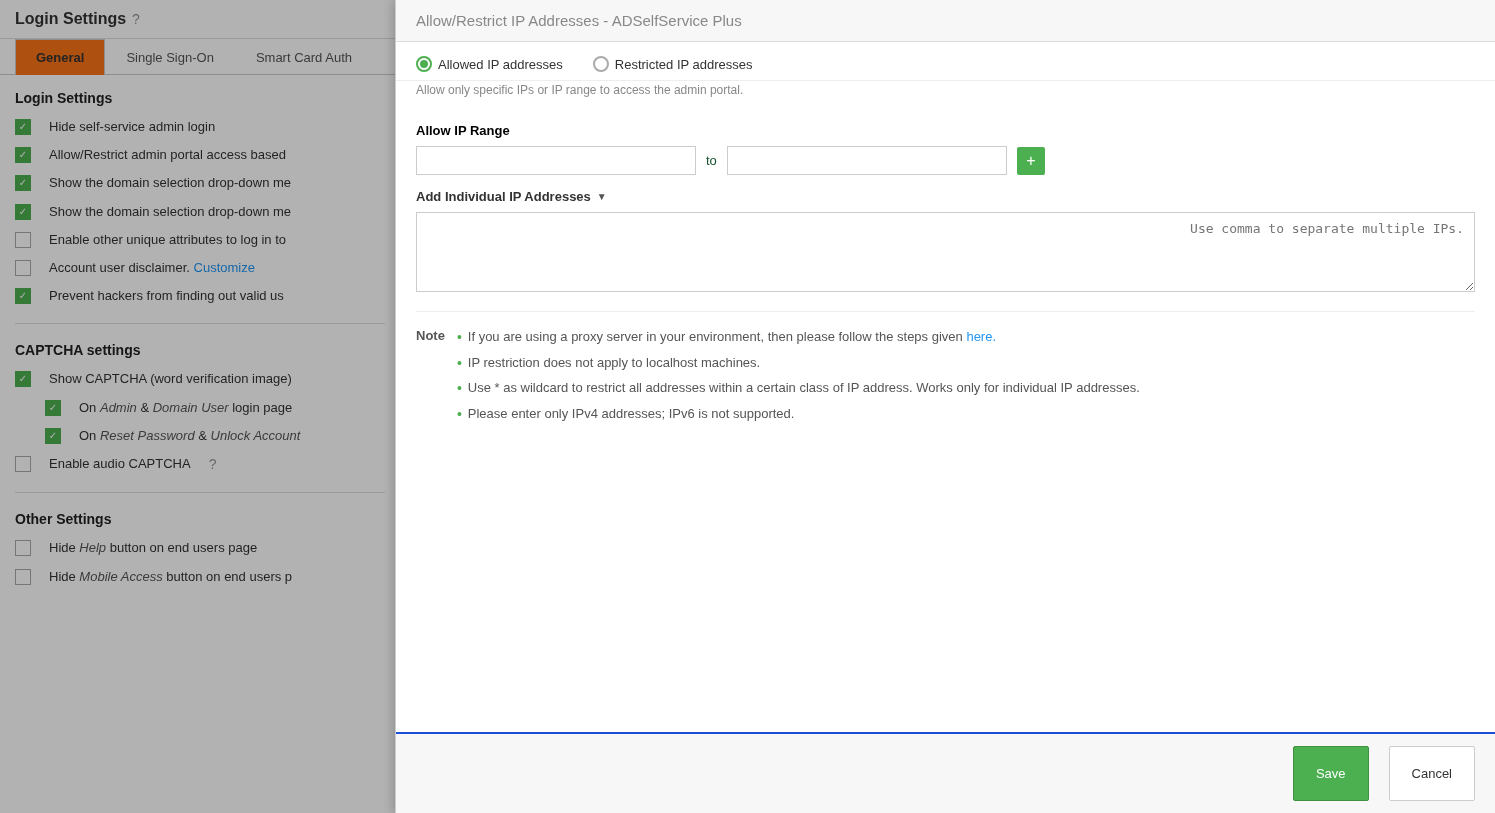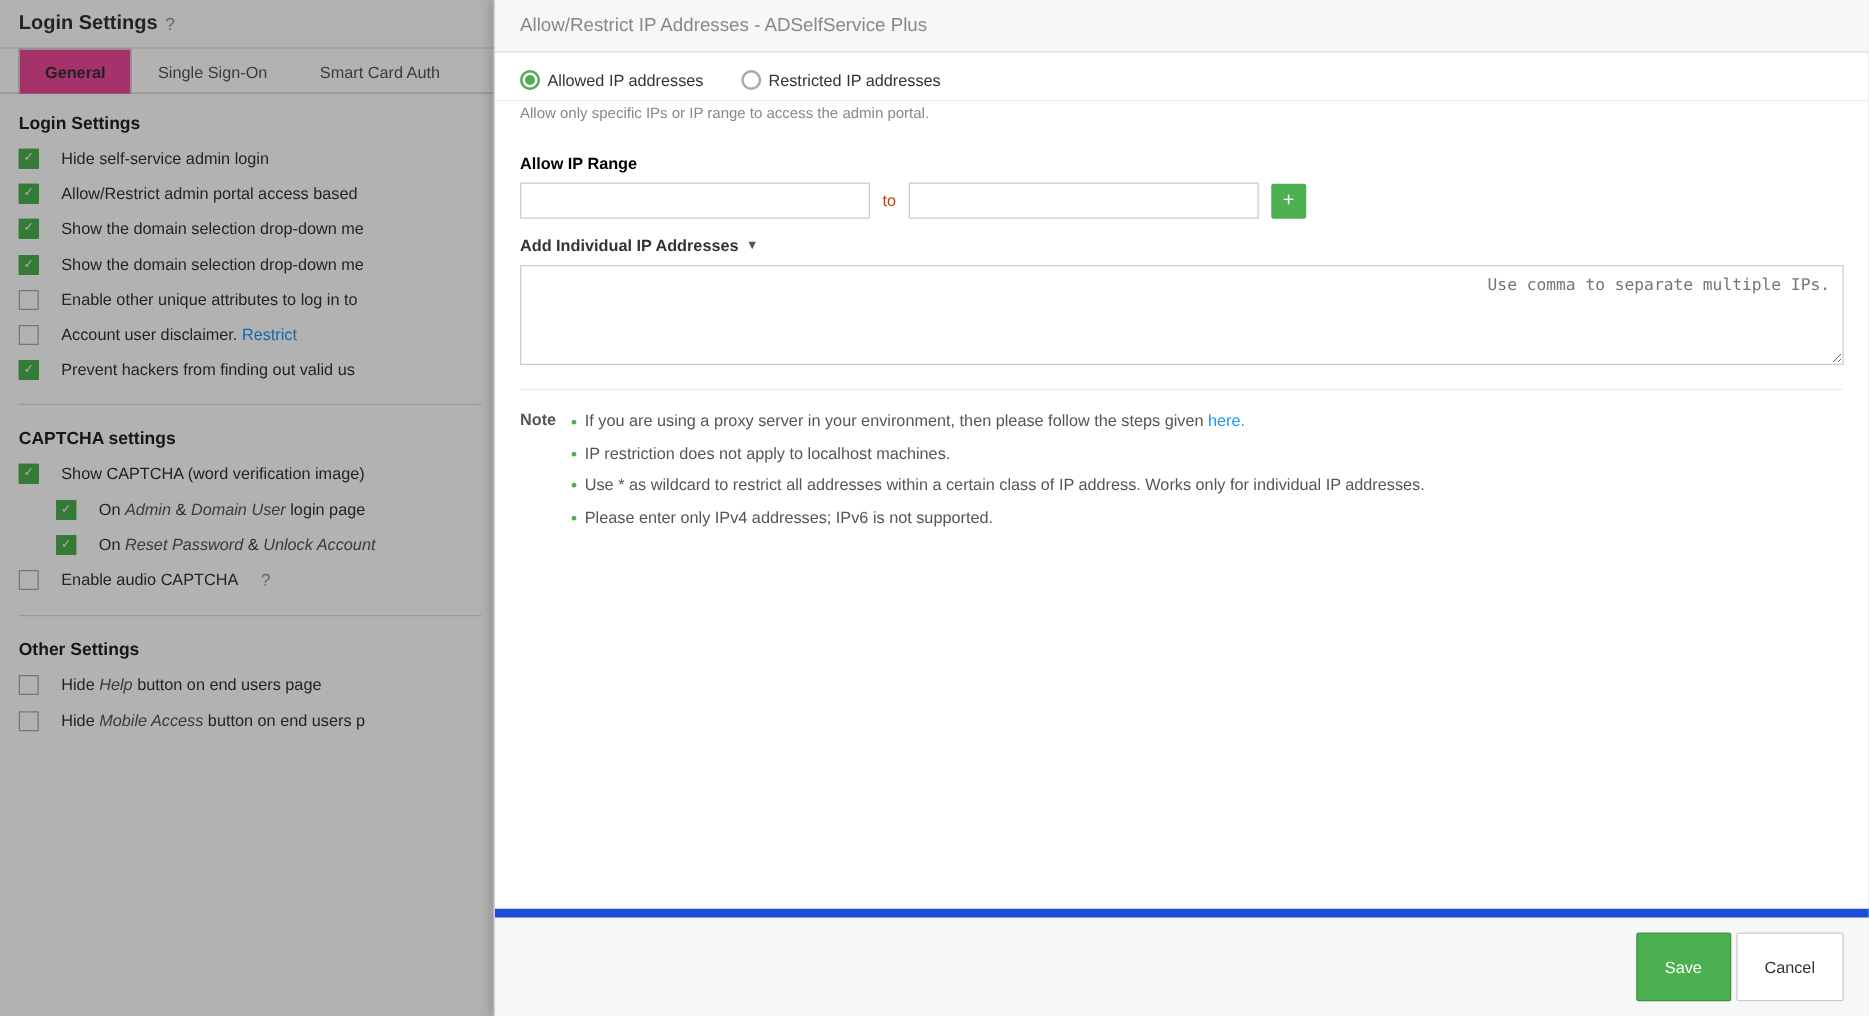--- a/index.html
+++ b/index.html
@@ -9,21 +9,21 @@
     .bg-page { position: fixed; top: 0; left: 0; width: 100%; height: 100%; background: #fff; }
 
     
     .page-title-bar { padding: 10px 15px; border-bottom: 1px solid #ddd; display: flex; align-items: center; gap: 6px; }
     .page-title-bar h1 { font-size: 16px; font-weight: bold; color: #333; }
     .help-icon { color: #999; font-size: 14px; cursor: pointer; }
 
     
     .tabs { display: flex; border-bottom: 1px solid #ccc; padding: 0 15px; background: #fff; }
     .tab { padding: 10px 20px; cursor: pointer; font-size: 13px; color: #555; border: 1px solid transparent; border-bottom: none; margin-bottom: -1px; }
-    .tab.active { background: #ec4899; border-color: #ccc; color: #333; font-weight: bold; }
+    .tab.active { background: #f97316; border-color: #ccc; color: #333; font-weight: bold; }
 
     
     .content { padding: 15px; width: 400px; }
 
     
     .section-heading { font-weight: bold; font-size: 14px; margin-bottom: 12px; color: #222; }
 
     
     .setting-row { display: flex; align-items: flex-start; margin-bottom: 10px; gap: 8px; }
     .setting-row label { display: flex; align-items: flex-start; gap: 18px; cursor: pointer; font-size: 13px; line-height: 1.4; }
@@ -57,41 +57,41 @@
     .radio-circle.selected::after { content: ''; width: 8px; height: 8px; border-radius: 50%; background: #4caf50; }
     .radio-description { font-size: 12px; color: #888; padding: 2px 20px 10px; }
 
     
     .modal-body { flex: 1; padding: 16px 20px; overflow-y: auto; }
 
     
     .ip-range-label { font-size: 13px; font-weight: bold; margin-bottom: 8px; color: #000000; }
     .ip-range-row { display: flex; align-items: center; gap: 10px; margin-bottom: 14px; }
     .ip-input { border: 1px solid #ccc; padding: 6px 10px; font-size: 13px; width: 280px; outline: none; }
-    .to-label { font-size: 13px; color: #c2410c; }
+    .to-label { font-size: 13px; color: #14532d; }
     .add-btn { background: #4caf50; border: none; color: #fff; width: 28px; height: 28px; display: flex; align-items: center; justify-content: center; cursor: pointer; font-size: 16px; border-radius: 2px; }
 
     
     .individual-dropdown { display: flex; align-items: center; gap: 6px; margin-bottom: 8px; cursor: pointer; font-size: 13px; color: #333; font-weight: bold; }
     .dropdown-arrow { font-size: 10px; color: #555; }
     .ip-textarea { width: 100%; border: 1px solid #ccc; padding: 8px 10px; font-size: 13px; resize: vertical; height: 80px; outline: none; color: #aaa; text-align: right; }
 
     
     .modal-divider { border: none; border-top: 1px solid #eee; margin: 16px 0; }
 
     
     .note-section { display: flex; gap: 12px; align-items: flex-start; }
     .note-label { font-weight: bold; font-size: 13px; color: #555; white-space: nowrap; }
     .note-list { list-style: none; padding: 0; }
     .note-list li { display: flex; align-items: flex-start; gap: 6px; margin-bottom: 6px; font-size: 13px; color: #555; line-height: 1.4; }
     .note-list li::before { content: '•'; color: #4caf50; font-size: 14px; flex-shrink: 0; margin-top: 0; }
     .note-link { color: #2196f3; cursor: pointer; text-decoration: none; }
 
     
-    .modal-footer { padding: 12px 20px; border-top: 7px solid #1d4ed8; display: flex; justify-content: flex-end; gap: 4px; background: #f7f7f7; }
+    .modal-footer { padding: 12px 20px; border-top: 2px solid #1d4ed8; display: flex; justify-content: flex-end; gap: 20px; background: #f7f7f7; }
     .btn-save { background: #4caf50; color: #fff; border: 1px solid #3d9140; padding: 7px 22px; font-size: 13px; cursor: pointer; border-radius: 2px; }
     .btn-cancel { background: #fff; color: #333; border: 1px solid #ccc; padding: 19px 22px; font-size: 13px; cursor: pointer; border-radius: 2px; }
   </style>
 </head>
 <body>
 
 <div class="bg-page">
   <div class="page-title-bar">
     <h1>Login Settings</h1>
     <span class="help-icon">?</span>
@@ -135,21 +135,21 @@
       <label>
         <span class="checkbox"></span>
         <span class="setting-text">Enable other unique attributes to log in to</span>
       </label>
     </div>
     <div class="setting-row">
       <label>
         <span class="checkbox"></span>
         <span class="setting-text">
           <span>Account user disclaimer.</span>
-          <a class="link">Restrict</a>
+          <a class="link">Customize</a>
         </span>
       </label>
     </div>
     <div class="setting-row">
       <label>
         <span class="checkbox checked"></span>
         <span class="setting-text">Prevent hackers from finding out valid us</span>
       </label>
     </div>
 

